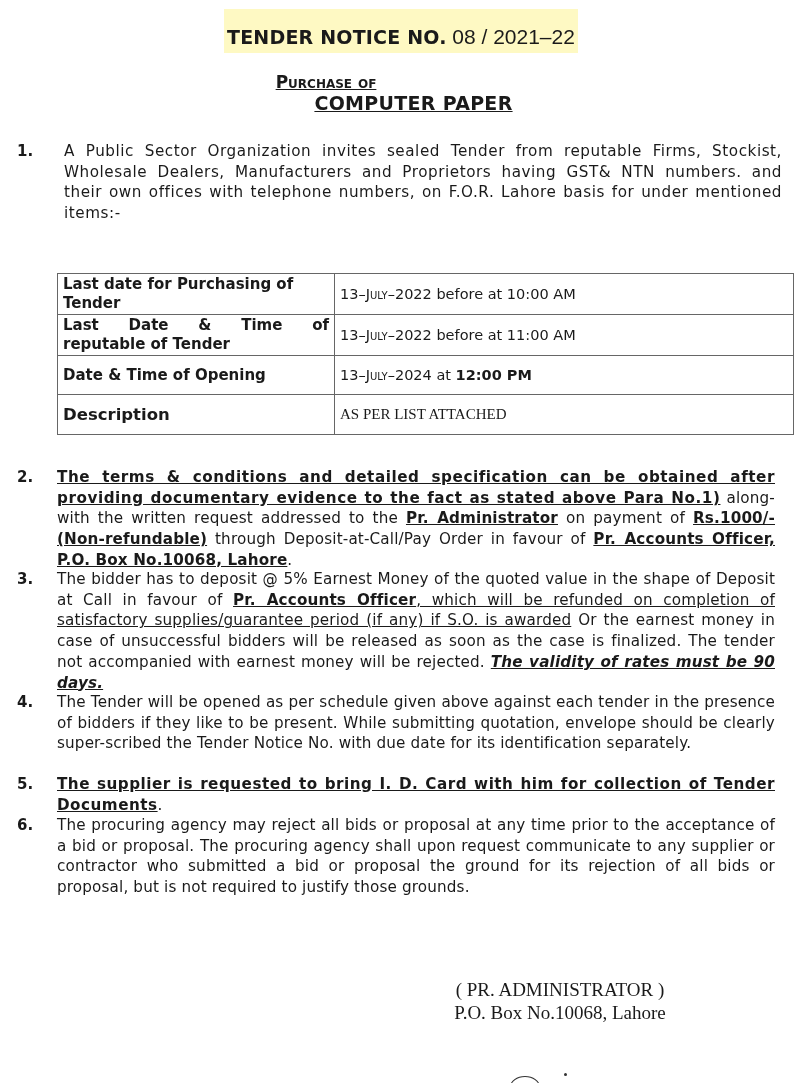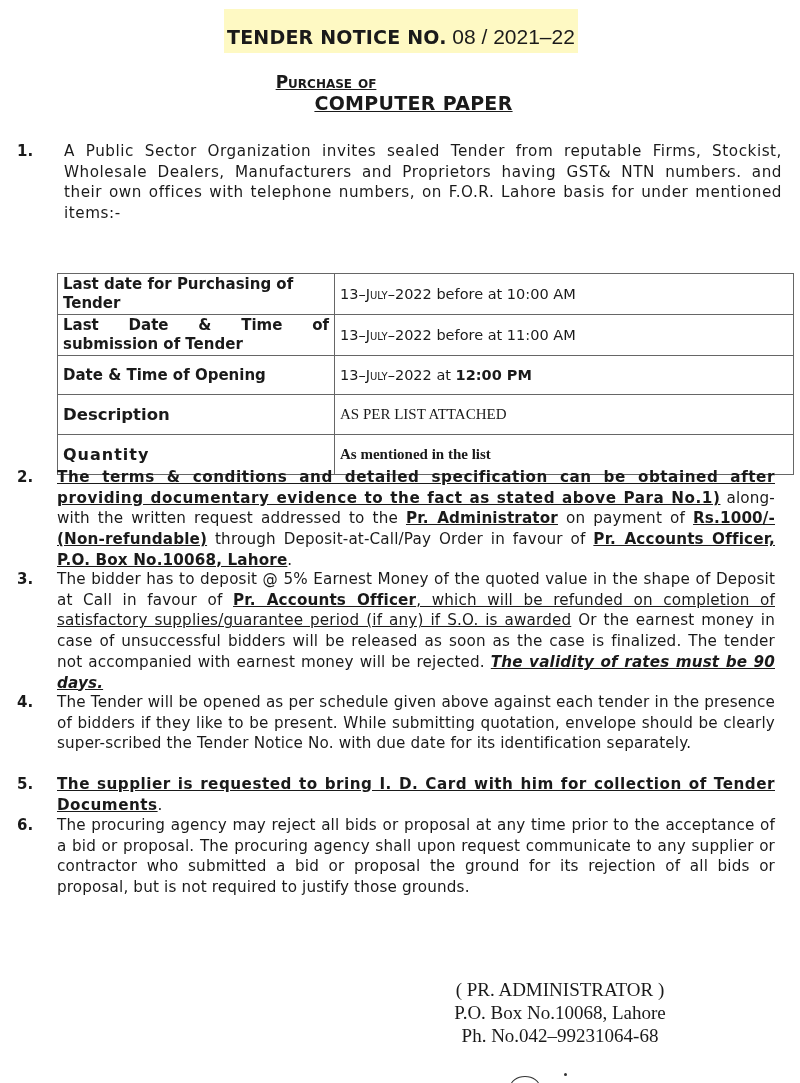--- a/index.html
+++ b/index.html
@@ -70,34 +70,30 @@
 <div class="pnum" style="top:141px">1.</div>
 <div class="para" style="top:141px; letter-spacing:0.55px;margin-left:7px;">A Public Sector Organization invites sealed Tender from reputable Firms, Stockist, Wholesale Dealers, Manufacturers and Proprietors having GST&amp; NTN numbers. and  their own offices with telephone numbers, on F.O.R. Lahore basis for under mentioned items:-</div>
 
 <table class="sched">
   <tbody>
       <tr style="height:41px">
     <td class="lbl">Last date for Purchasing of Tender</td>
     <td class="val"><span>13–</span><span class="sc">July</span><span>–2022  before at 10:00 AM</span></td>
   </tr>
   <tr style="height:41px">
-    <td class="lbl"><span class="just">Last Date &amp; Time of</span><span>submission of Tender</span></td>
+    <td class="lbl"><span class="just">Last Date &amp; Time of</span><span>reputable of Tender</span></td>
     <td class="val"><span>13–</span><span class="sc">July</span><span>–2022 before at 11:00 AM</span></td>
   </tr>
   <tr style="height:39px">
     <td class="lbl">Date &amp; Time of Opening</td>
-    <td class="val"><span>13–</span><span class="sc">July</span><span>–2022 at </span><b>12:00 PM</b></td>
+    <td class="val"><span>13–</span><span class="sc">July</span><span>–2024 at </span><b>12:00 PM</b></td>
   </tr>
   <tr style="height:40px">
     <td class="lbl" style="font-size:16.5px">Description</td>
     <td class="val serif">AS PER LIST ATTACHED</td>
-  </tr>
-  <tr style="height:40px">
-    <td class="lbl" style="font-size:16px; letter-spacing:1px">Quantity</td>
-    <td class="val serif b">As mentioned in the list</td>
   </tr>
 </tbody>
   </table>
 
 <div class="pnum" style="top:467px">2.</div>
 <div class="para" style="top:467px"><span class="b u" style="letter-spacing:0.55px">The terms &amp; conditions and detailed specification can be obtained after providing documentary evidence to the fact as stated above Para No.1)</span><span> along-with the written request addressed to the </span><span class="b u">Pr. Administrator</span><span> on payment of </span><span class="b u">Rs.1000/- (Non-refundable)</span><span> through Deposit-at-Call/Pay Order in favour of </span><span class="b u">Pr. Accounts Officer, P.O. Box No.10068, Lahore</span><span>.</span></div>
 
 <div class="pnum" style="top:569px">3.</div>
 <div class="para" style="top:569px"><span>The bidder has to deposit @ 5% Earnest Money of the quoted value in the shape of Deposit at Call in favour of </span><span class="b u">Pr. Accounts Officer</span><span class="u">, which will be refunded on completion of satisfactory supplies/guarantee period (if any) if S.O. is awarded</span><span> Or the earnest money in case of unsuccessful bidders will be released as soon as the case is finalized. The tender not accompanied with earnest money will be rejected. </span><span class="bi">The validity of rates must be 90 days.</span></div>
 
@@ -106,16 +102,15 @@
 
 <div class="pnum" style="top:774px">5.</div>
 <div class="para" style="top:774px"><span class="b u" style="letter-spacing:0.5px">The supplier is requested to bring I. D. Card with him for collection of Tender Documents</span><span>.</span></div>
 
 <div class="pnum" style="top:815px">6.</div>
 <div class="para" style="top:815px">The procuring agency may reject all bids or proposal at any time prior to the acceptance of a bid or proposal. The procuring agency shall upon request communicate to any supplier or contractor who submitted a bid or proposal the ground for its rejection of all bids or proposal, but is not required to justify those grounds.</div>
 
 <div class="sig">
   <div>( PR.  ADMINISTRATOR  )</div>
   <div>P.O. Box No.10068, Lahore</div>
-  <div>Ph. No.042–99231064-68</div>
 </div>
 <div style="position:absolute; left:510px; top:1076px; width:28px; height:20px; border:1.5px solid #333; border-radius:50%;"></div>
 <div style="position:absolute; left:564px; top:1073px; width:3px; height:3px; background:#333; border-radius:50%;"></div>
 
 </body></html>

